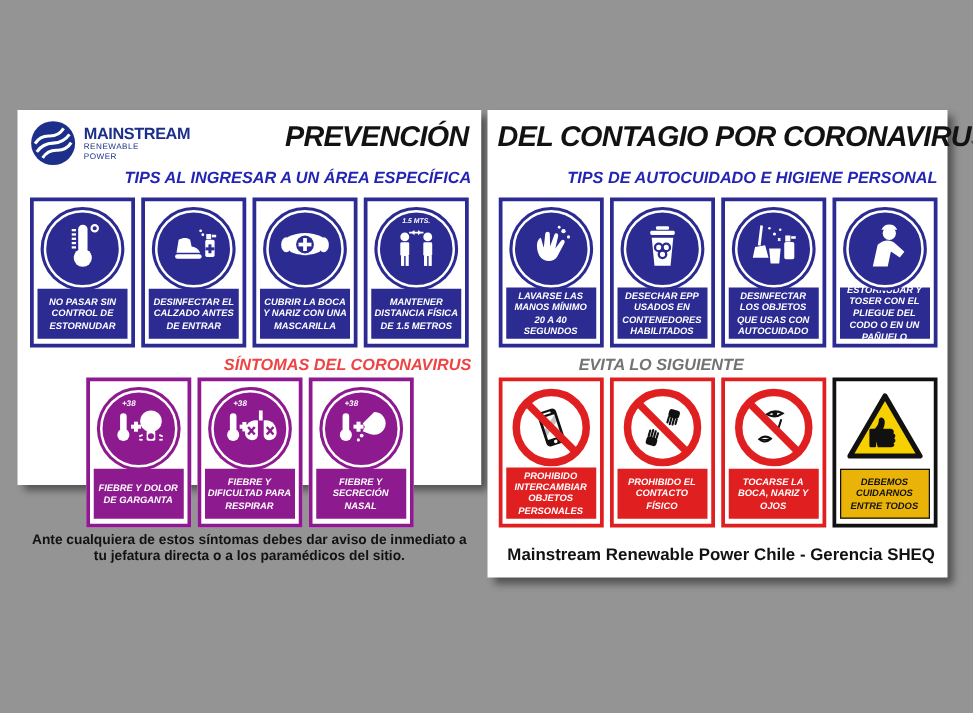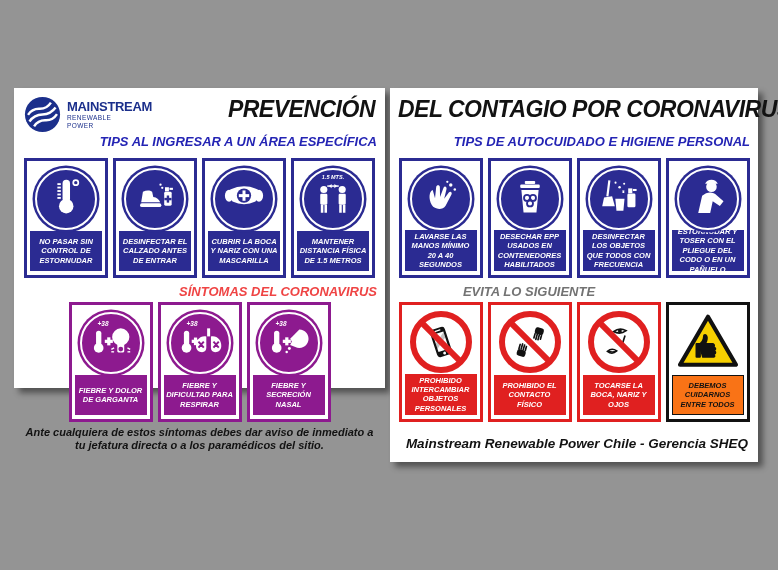--- a/index.html
+++ b/index.html
@@ -55,23 +55,23 @@
   .ban .pict{position:absolute;left:9px;top:9px;width:44px;height:44px;}
   .ban .ring{position:absolute;inset:0;border:6px solid var(--c);border-radius:50%;}
   .ban .slash{position:absolute;top:50%;left:4px;width:54px;height:6px;margin-top:-3px;
         background:var(--c);transform:rotate(45deg);}
   .tri{width:64px;height:58px;margin:3px auto 0;flex:0 0 auto;}
 
   .label{margin-top:auto;width:100%;box-sizing:border-box;min-height:40px;
         background:var(--c);color:#fff;display:flex;align-items:center;justify-content:center;
         text-align:center;font-size:7.5px;font-weight:bold;font-style:italic;
         line-height:1.25;padding:2px 2px;}
-  .card.warn .label{background:#f97316;color:#111;border:1.5px solid #111;}
-
-  .footnote{position:absolute;font-weight:bold;font-style:italic;color:#121212;}
+  .card.warn .label{background:#eab308;color:#111;border:1.5px solid #111;}
+
+  .footnote{position:absolute;font-weight:bold;color:#121212;}
   #page-left .footnote{top:338px;left:6px;right:6px;text-align:center;font-size:11px;line-height:1.2;}
   #page-right .footnote{top:348px;right:10px;font-size:13.5px;white-space:nowrap;}
 </style>
 </head>
 <body>
 
 <div class="page" id="page-left">
 
   <div class="logo">
     <span class="logo-disc">
@@ -302,21 +302,21 @@
             <rect x="28" y="12.5" width="3.6" height="4.2"></rect>
                 <rect x="32.1" y="13" width="3.2" height="1.8"></rect>
             <circle cx="20.5" cy="11.5" r="1.1"></circle>
                 <circle cx="24.5" cy="8.5" r=".9"></circle>
                 <circle cx="17" cy="7.5" r=".9"></circle>
             <path d="M23 14.5 l1.6 1.6 M24.6 14.5 l-1.6 1.6" stroke="#fff" stroke-width="1"></path>
           </g>
             </svg>
         </span>
       </div>
-      <div class="label">DESINFECTAR LOS OBJETOS QUE TODOS CON FRECUENCIA</div>
+      <div class="label">DESINFECTAR LOS OBJETOS QUE USAS CON AUTOCUIDADO</div>
     </div>
 
     <div class="card blue">
       <div class="disc">
         <span>
           <svg viewBox="0 0 40 40">
               <g fill="#fff">
             <circle cx="23" cy="11" r="4.6"></circle>
             <path d="M17.5 8.5 a6 6 0 0 1 11 0z"></path>
             <path d="M11.5 34 l3.4-15 c4.2-4 9.6-3.8 12.6-.6 l6 5.4 -3.2 4 -6.2-4.2 -2.2 10.4z"></path>

